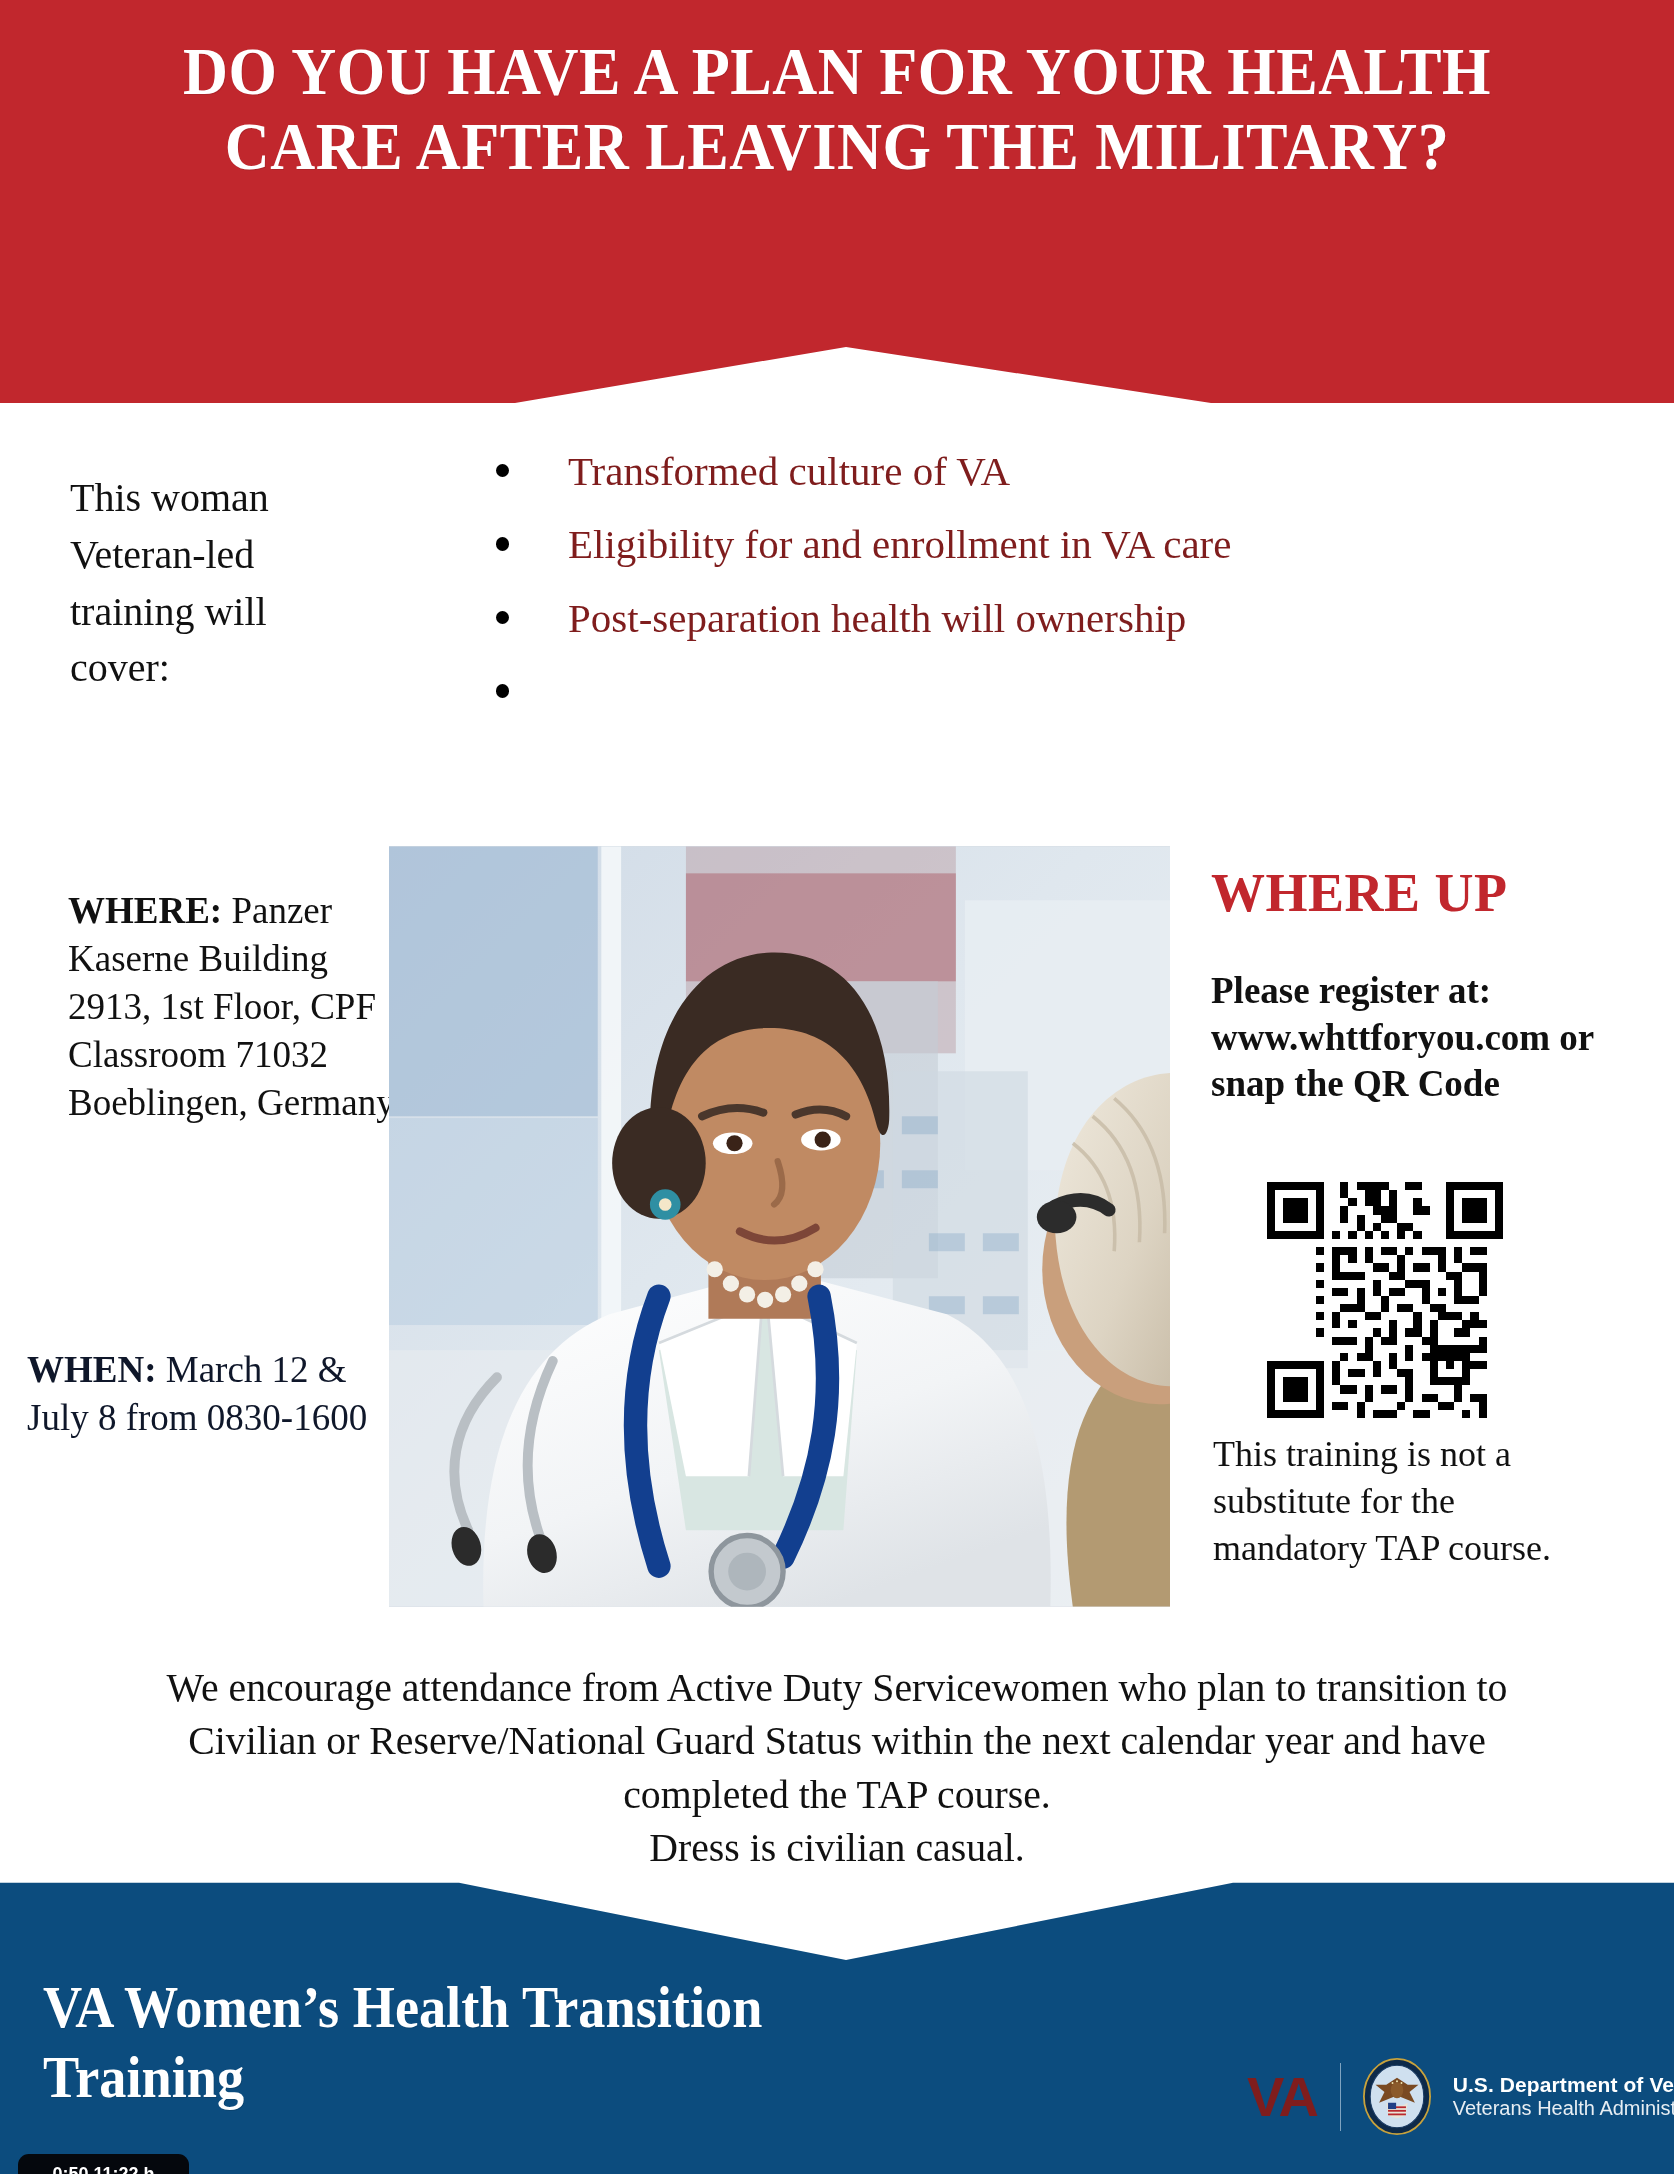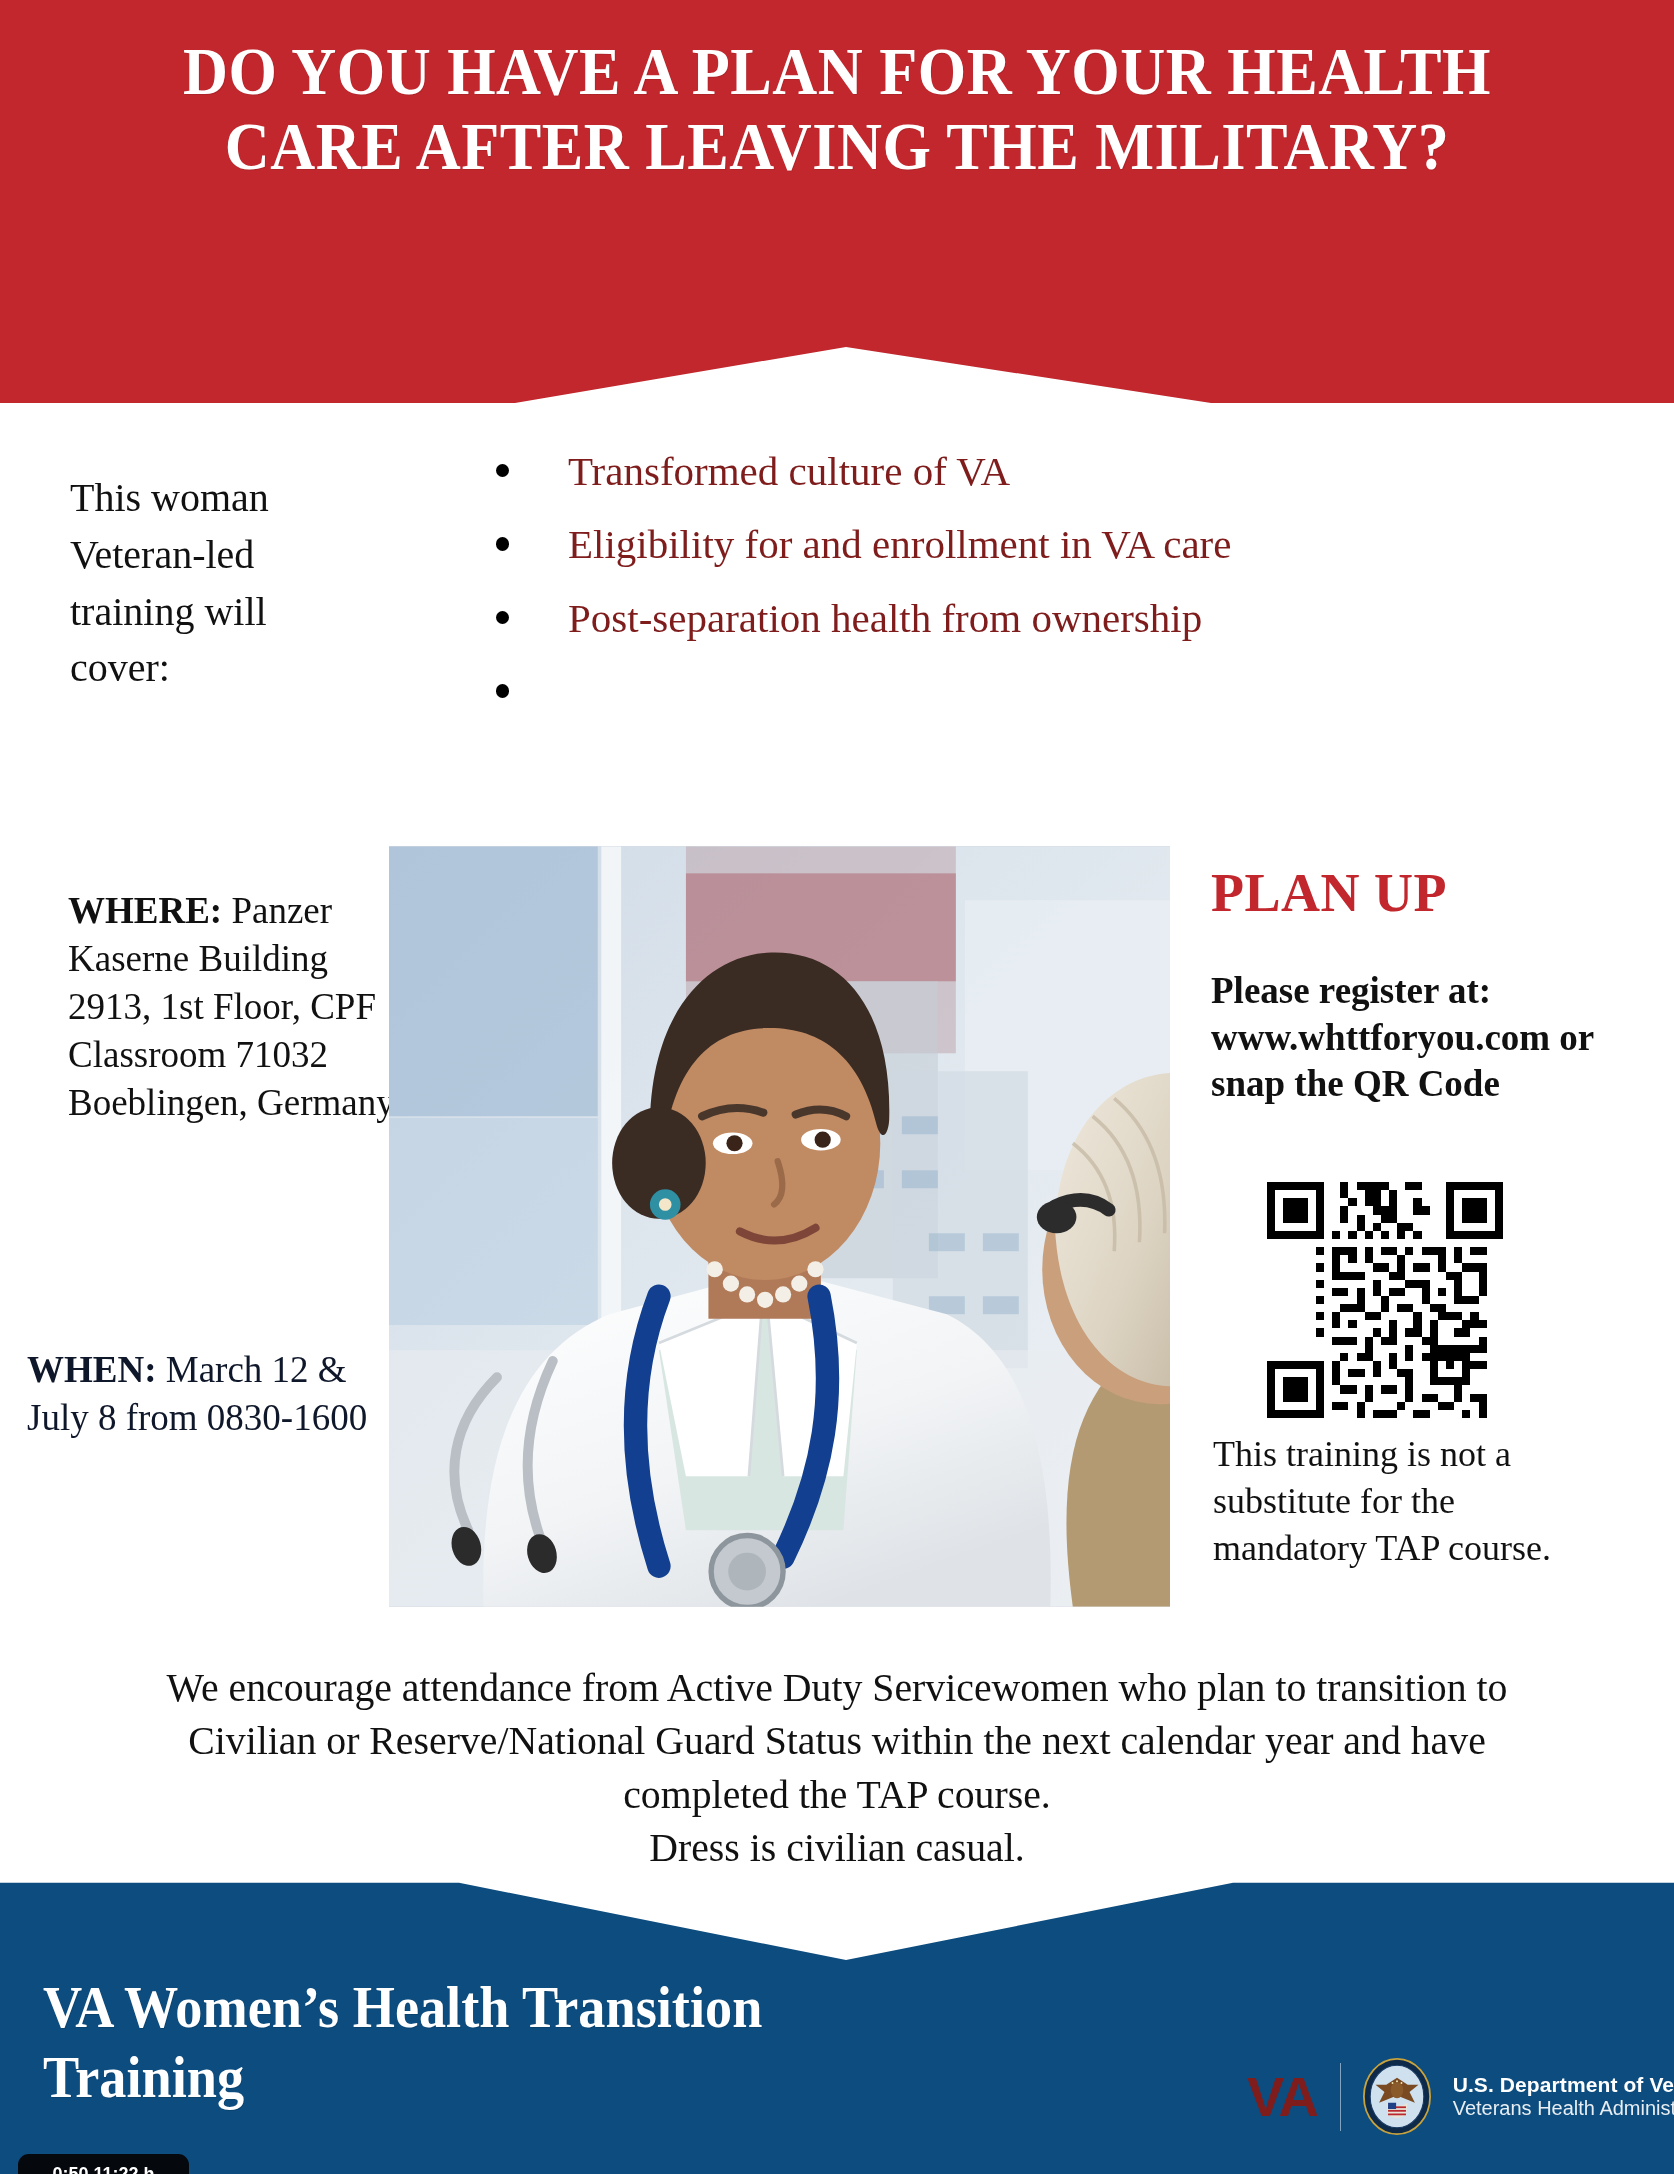--- a/index.html
+++ b/index.html
@@ -158,21 +158,21 @@
     <li>
       <span class="dot"></span>
       <span>Transformed culture of VA</span>
     </li>
     <li>
       <span class="dot"></span>
       <span>Eligibility for and enrollment in VA care</span>
     </li>
     <li>
       <span class="dot"></span>
-      <span>Post-separation health from ownership</span>
+      <span>Post-separation health will ownership</span>
     </li>
     <li>
       <span class="dot"></span>
     </li>
   </ul>
 
   <div class="where-block">
     <b>WHERE:</b><span> Panzer Kaserne Building 2913, 1st Floor, CPF Classroom 71032 Boeblingen, Germany</span>
   </div>
 
@@ -288,21 +288,21 @@
           <path d="M782 300 q58 46 52 140"></path>
           <path d="M806 280 q60 50 56 150"></path>
         </g>
 
         <path d="M740 400 q34 -16 60 4" stroke="#2c2c2c" stroke-width="15" fill="none" stroke-linecap="round"></path>
         <ellipse cx="742" cy="412" rx="22" ry="18" fill="#2c2c2c"></ellipse>
       </g>
     </svg>
   </div>
 
-  <div class="signup-title">PLAN UP</div>
+  <div class="signup-title">WHERE UP</div>
   <div class="signup-text">Please register at: www.whttforyou.com or snap the QR Code</div>
 
   <div class="qr-wrap">
     <svg viewBox="0 0 29 29" xmlns="http://www.w3.org/2000/svg" shape-rendering="crispEdges" aria-hidden="true">
       <rect width="29" height="29" fill="#ffffff"></rect>
       <g fill="#000000">
 
         <rect x="0" y="0" width="7" height="1"></rect>
           <rect x="0" y="6" width="7" height="1"></rect>
         <rect x="0" y="0" width="1" height="7"></rect>

